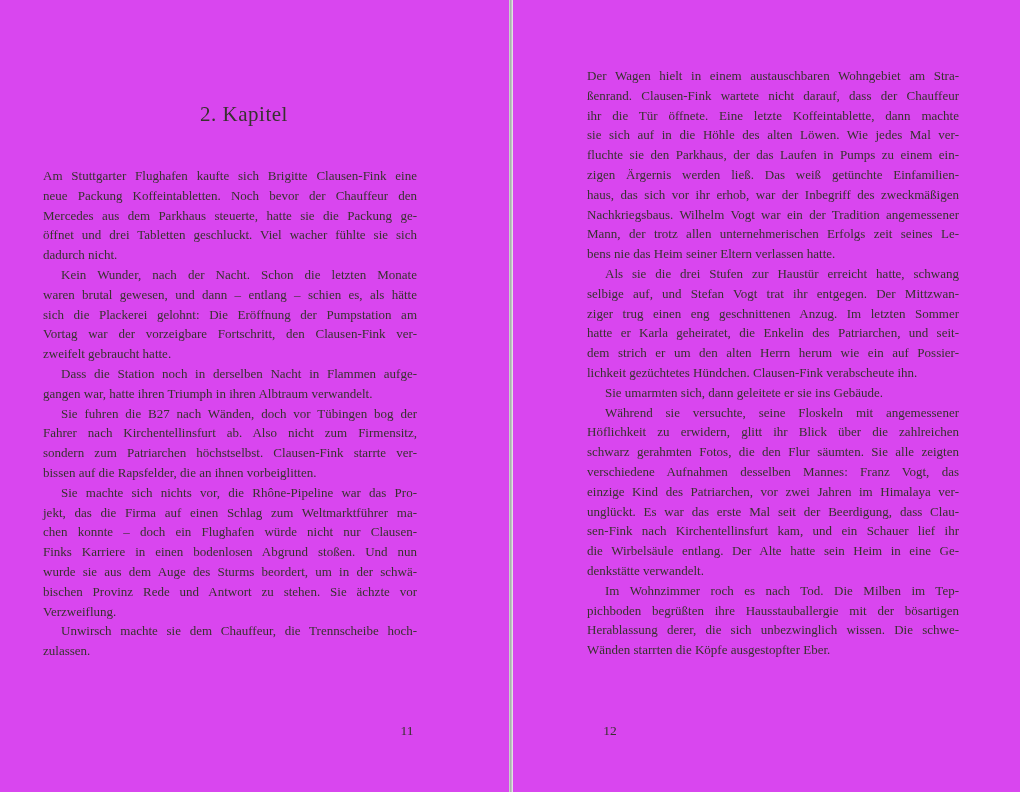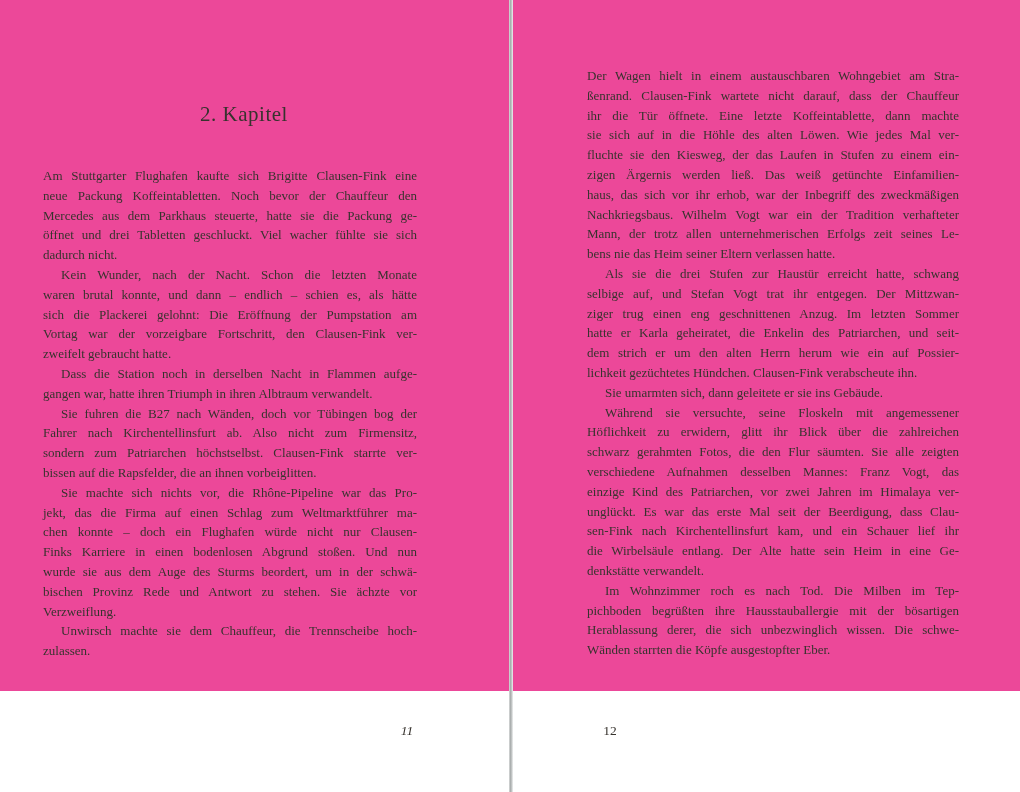--- a/index.html
+++ b/index.html
@@ -4,21 +4,21 @@
 <style>
   html,body{margin:0;padding:0;background:#ffffff;}
   .spread{
     position:relative;
     width:1020px;height:792px;
     background:#ffffff;
     overflow:hidden;
     font-family:"Liberation Serif", serif;
     color:#37332e;
   }
-  .page{position:absolute;top:0;height:691px;background:#ec4899;}
+  .page{position:absolute;top:0;height:792px;background:#d946ef;}
   .page-left{left:0;width:509px;padding-left:12px;}
   .page-right{left:513px;width:507px;}
   .gutter{
     position:absolute;top:0;bottom:0;left:509px;width:4px;
     background:linear-gradient(90deg,#dcdede 0%,#a9adad 35%,#c6c9c9 70%,#f2f3f3 100%);
   }
   .heading{
     position:absolute;left:57px;top:101px;width:374px;
     text-align:center;font-size:21px;line-height:26px;
     letter-spacing:0.5px;
@@ -26,41 +26,41 @@
   .textblock{position:absolute;font-size:13px;line-height:19.8px;}
   .tb-left{left:43px;top:166px;width:374px;}
   .tb-right{left:74px;top:66px;width:372px;}
   .line{text-align:justify;text-align-last:justify;white-space:nowrap;}
   .line.last{text-align-last:left;}
   .line.ind{text-indent:18px;}
   .pagenum{
     position:absolute;top:722px;width:36px;
     text-align:center;font-size:13.5px;line-height:18px;
   }
-  .pn-left{left:389px;font-style:italic;}
+  .pn-left{left:389px;}
   .pn-right{left:79px;}
 </style>
 </head>
 <body>
 
 <div class="spread">
 
   <div class="page page-left">
     <div class="heading">2. Kapitel</div>
     <div class="textblock tb-left">
         <div>
           <div class="line">Am Stuttgarter Flughafen kaufte sich Brigitte Clausen-Fink eine</div>
           <div class="line">neue Packung Koffeintabletten. Noch bevor der Chauffeur den</div>
           <div class="line">Mercedes aus dem Parkhaus steuerte, hatte sie die Packung ge-</div>
           <div class="line">öffnet und drei Tabletten geschluckt. Viel wacher fühlte sie sich</div>
           <div class="line last">dadurch nicht.</div>
         </div>
         <div>
           <div class="line ind">Kein Wunder, nach der Nacht. Schon die letzten Monate</div>
-          <div class="line">waren brutal konnte, und dann – endlich – schien es, als hätte</div>
+          <div class="line">waren brutal gewesen, und dann – entlang – schien es, als hätte</div>
           <div class="line">sich die Plackerei gelohnt: Die Eröffnung der Pumpstation am</div>
           <div class="line">Vortag war der vorzeigbare Fortschritt, den Clausen-Fink ver-</div>
           <div class="line last">zweifelt gebraucht hatte.</div>
         </div>
         <div>
           <div class="line ind">Dass die Station noch in derselben Nacht in Flammen aufge-</div>
           <div class="line last">gangen war, hatte ihren Triumph in ihren Albtraum verwandelt.</div>
         </div>
         <div>
           <div class="line ind">Sie fuhren die B27 nach Wänden, doch vor Tübingen bog der</div>
@@ -87,24 +87,24 @@
 
   <div class="gutter"></div>
 
   <div class="page page-right">
     <div class="textblock tb-right">
         <div>
           <div class="line">Der Wagen hielt in einem austauschbaren Wohngebiet am Stra-</div>
           <div class="line">ßenrand. Clausen-Fink wartete nicht darauf, dass der Chauffeur</div>
           <div class="line">ihr die Tür öffnete. Eine letzte Koffeintablette, dann machte</div>
           <div class="line">sie sich auf in die Höhle des alten Löwen. Wie jedes Mal ver-</div>
-          <div class="line">fluchte sie den Kiesweg, der das Laufen in Stufen zu einem ein-</div>
+          <div class="line">fluchte sie den Parkhaus, der das Laufen in Pumps zu einem ein-</div>
           <div class="line">zigen Ärgernis werden ließ. Das weiß getünchte Einfamilien-</div>
           <div class="line">haus, das sich vor ihr erhob, war der Inbegriff des zweckmäßigen</div>
-          <div class="line">Nachkriegsbaus. Wilhelm Vogt war ein der Tradition verhafteter</div>
+          <div class="line">Nachkriegsbaus. Wilhelm Vogt war ein der Tradition angemessener</div>
           <div class="line">Mann, der trotz allen unternehmerischen Erfolgs zeit seines Le-</div>
           <div class="line last">bens nie das Heim seiner Eltern verlassen hatte.</div>
         </div>
         <div>
           <div class="line ind">Als sie die drei Stufen zur Haustür erreicht hatte, schwang</div>
           <div class="line">selbige auf, und Stefan Vogt trat ihr entgegen. Der Mittzwan-</div>
           <div class="line">ziger trug einen eng geschnittenen Anzug. Im letzten Sommer</div>
           <div class="line">hatte er Karla geheiratet, die Enkelin des Patriarchen, und seit-</div>
           <div class="line">dem strich er um den alten Herrn herum wie ein auf Possier-</div>
           <div class="line last">lichkeit gezüchtetes Hündchen. Clausen-Fink verabscheute ihn.</div>

